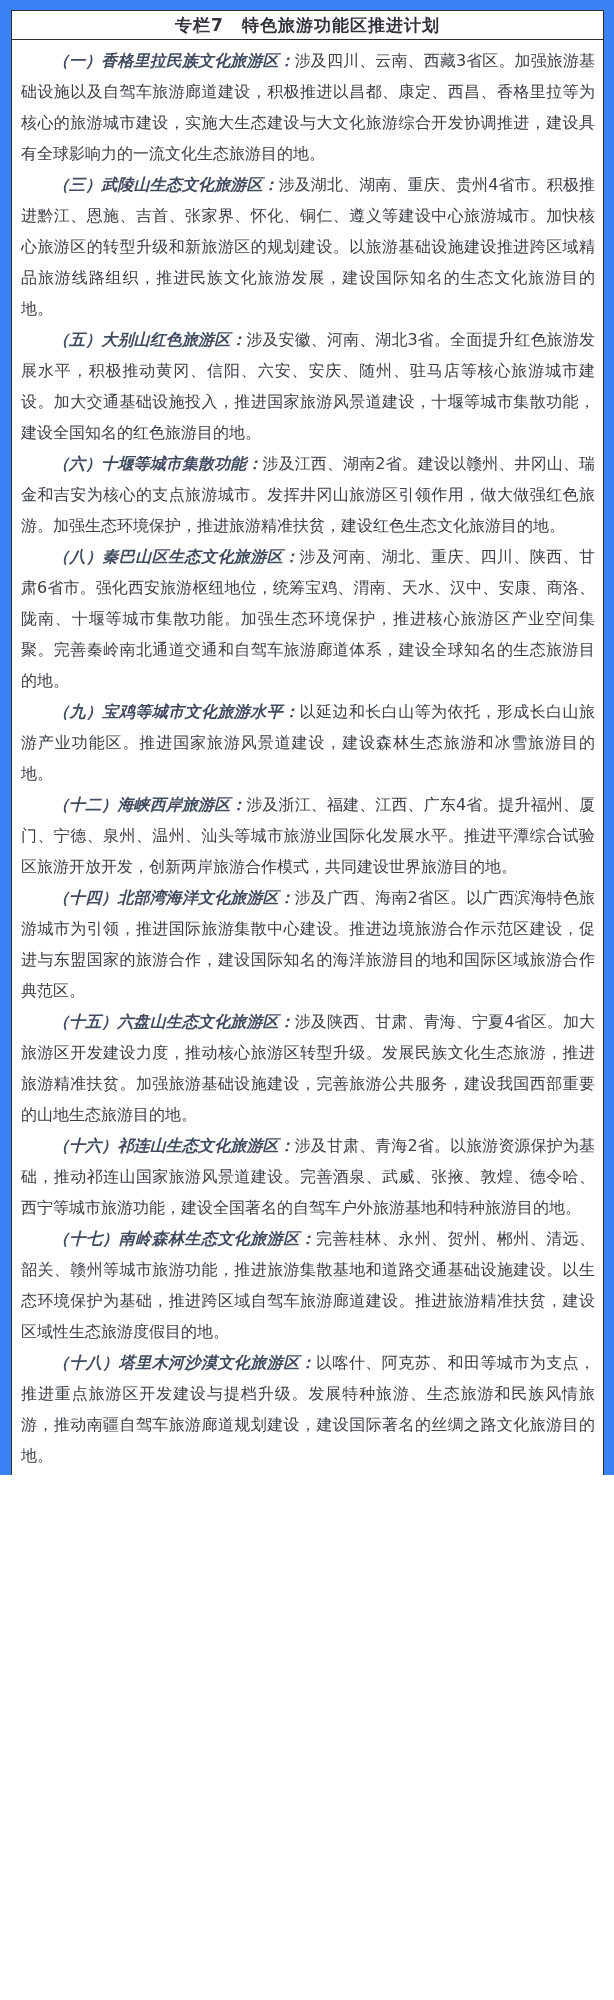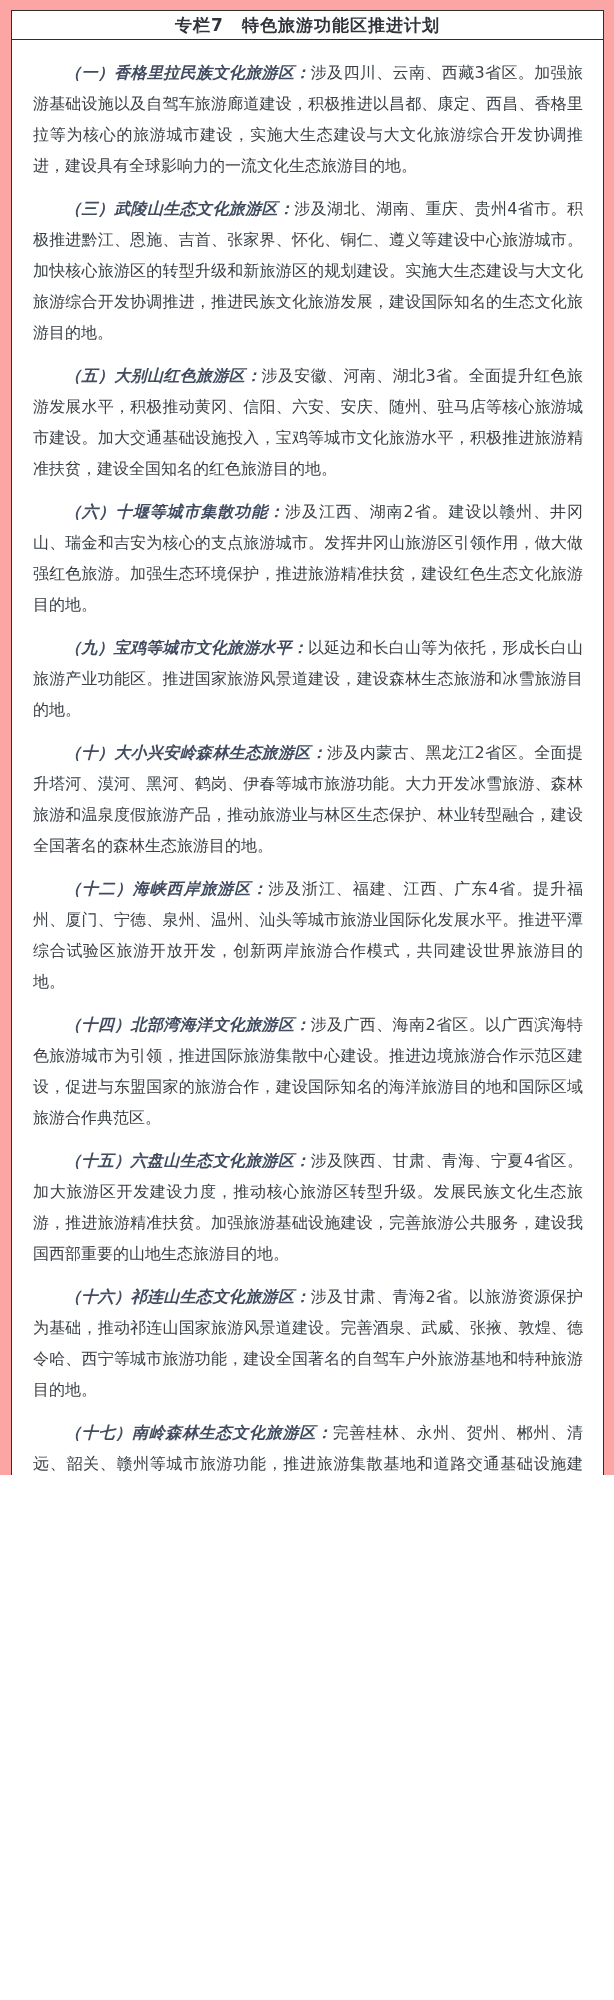--- a/index.html
+++ b/index.html
@@ -1,18 +1,18 @@
 <!DOCTYPE html>
 <html lang="zh"><head>
 <meta charset="utf-8">
 <style>
   html,body{margin:0;padding:0;background:#ffffff;}
   .page{
     width:614px;height:1475px;box-sizing:border-box;
-    background:#fca5a5;
+    background:#3b82f6;
     font-family:"DejaVu Sans","Liberation Sans",sans-serif;
     overflow:hidden;
   }
   .panel{
     margin:10px 10px 0 11px;
     border:1px solid #2e2e2e;
     background:#ffffff;
   }
   .panel-title{
     border-bottom:1px solid #2e2e2e;
@@ -25,44 +25,44 @@
     letter-spacing:1px;
   }
   .panel-body{
     padding:5px 8px 8px 9px;
     font-size:16px;
     line-height:31px;
     color:#3b4045;
     text-align:justify;
   }
   .panel-body p.para{
-    margin:12px;
+    margin:0;
     text-indent:2em;
   }
   .lead{
     font-family:"DejaVu Serif","Liberation Serif",serif;
     font-style:italic;
     font-weight:bold;
     color:#424c60;
   }
 </style>
 </head>
 <body>
 
 <div class="page">
   <div class="panel">
     <div class="panel-title">专栏7　特色旅游功能区推进计划</div>
     <div class="panel-body">
 
     <p class="para"><span class="lead">（一）香格里拉民族文化旅游区：</span><span>涉及四川、云南、西藏3省区。加强旅游基础设施以及自驾车旅游廊道建设，积极推进以昌都、康定、西昌、香格里拉等为核心的旅游城市建设，实施大生态建设与大文化旅游综合开发协调推进，建设具有全球影响力的一流文化生态旅游目的地。</span></p>
-        <p class="para"><span class="lead">（三）武陵山生态文化旅游区：</span><span>涉及湖北、湖南、重庆、贵州4省市。积极推进黔江、恩施、吉首、张家界、怀化、铜仁、遵义等建设中心旅游城市。加快核心旅游区的转型升级和新旅游区的规划建设。实施大生态建设与大文化旅游综合开发协调推进，推进民族文化旅游发展，建设国际知名的生态文化旅游目的地。</span></p>
-        <p class="para"><span class="lead">（五）大别山红色旅游区：</span><span>涉及安徽、河南、湖北3省。全面提升红色旅游发展水平，积极推动黄冈、信阳、六安、安庆、随州、驻马店等核心旅游城市建设。加大交通基础设施投入，宝鸡等城市文化旅游水平，积极推进旅游精准扶贫，建设全国知名的红色旅游目的地。</span></p>
+        <p class="para"><span class="lead">（三）武陵山生态文化旅游区：</span><span>涉及湖北、湖南、重庆、贵州4省市。积极推进黔江、恩施、吉首、张家界、怀化、铜仁、遵义等建设中心旅游城市。加快核心旅游区的转型升级和新旅游区的规划建设。以旅游基础设施建设推进跨区域精品旅游线路组织，推进民族文化旅游发展，建设国际知名的生态文化旅游目的地。</span></p>
+        <p class="para"><span class="lead">（五）大别山红色旅游区：</span><span>涉及安徽、河南、湖北3省。全面提升红色旅游发展水平，积极推动黄冈、信阳、六安、安庆、随州、驻马店等核心旅游城市建设。加大交通基础设施投入，推进国家旅游风景道建设，十堰等城市集散功能，建设全国知名的红色旅游目的地。</span></p>
         <p class="para"><span class="lead">（六）十堰等城市集散功能：</span><span>涉及江西、湖南2省。建设以赣州、井冈山、瑞金和吉安为核心的支点旅游城市。发挥井冈山旅游区引领作用，做大做强红色旅游。加强生态环境保护，推进旅游精准扶贫，建设红色生态文化旅游目的地。</span></p>
+        <p class="para"><span class="lead">（八）秦巴山区生态文化旅游区：</span><span>涉及河南、湖北、重庆、四川、陕西、甘肃6省市。强化西安旅游枢纽地位，统筹宝鸡、渭南、天水、汉中、安康、商洛、陇南、十堰等城市集散功能。加强生态环境保护，推进核心旅游区产业空间集聚。完善秦岭南北通道交通和自驾车旅游廊道体系，建设全球知名的生态旅游目的地。</span></p>
         <p class="para"><span class="lead">（九）宝鸡等城市文化旅游水平：</span><span>以延边和长白山等为依托，形成长白山旅游产业功能区。推进国家旅游风景道建设，建设森林生态旅游和冰雪旅游目的地。</span></p>
-        <p class="para"><span class="lead">（十）大小兴安岭森林生态旅游区：</span><span>涉及内蒙古、黑龙江2省区。全面提升塔河、漠河、黑河、鹤岗、伊春等城市旅游功能。大力开发冰雪旅游、森林旅游和温泉度假旅游产品，推动旅游业与林区生态保护、林业转型融合，建设全国著名的森林生态旅游目的地。</span></p>
         <p class="para"><span class="lead">（十二）海峡西岸旅游区：</span><span>涉及浙江、福建、江西、广东4省。提升福州、厦门、宁德、泉州、温州、汕头等城市旅游业国际化发展水平。推进平潭综合试验区旅游开放开发，创新两岸旅游合作模式，共同建设世界旅游目的地。</span></p>
         <p class="para"><span class="lead">（十四）北部湾海洋文化旅游区：</span><span>涉及广西、海南2省区。以广西滨海特色旅游城市为引领，推进国际旅游集散中心建设。推进边境旅游合作示范区建设，促进与东盟国家的旅游合作，建设国际知名的海洋旅游目的地和国际区域旅游合作典范区。</span></p>
         <p class="para"><span class="lead">（十五）六盘山生态文化旅游区：</span><span>涉及陕西、甘肃、青海、宁夏4省区。加大旅游区开发建设力度，推动核心旅游区转型升级。发展民族文化生态旅游，推进旅游精准扶贫。加强旅游基础设施建设，完善旅游公共服务，建设我国西部重要的山地生态旅游目的地。</span></p>
         <p class="para"><span class="lead">（十六）祁连山生态文化旅游区：</span><span>涉及甘肃、青海2省。以旅游资源保护为基础，推动祁连山国家旅游风景道建设。完善酒泉、武威、张掖、敦煌、德令哈、西宁等城市旅游功能，建设全国著名的自驾车户外旅游基地和特种旅游目的地。</span></p>
         <p class="para"><span class="lead">（十七）南岭森林生态文化旅游区：</span><span>完善桂林、永州、贺州、郴州、清远、韶关、赣州等城市旅游功能，推进旅游集散基地和道路交通基础设施建设。以生态环境保护为基础，推进跨区域自驾车旅游廊道建设。推进旅游精准扶贫，建设区域性生态旅游度假目的地。</span></p>
         <p class="para"><span class="lead">（十八）塔里木河沙漠文化旅游区：</span><span>以喀什、阿克苏、和田等城市为支点，推进重点旅游区开发建设与提档升级。发展特种旅游、生态旅游和民族风情旅游，推动南疆自驾车旅游廊道规划建设，建设国际著名的丝绸之路文化旅游目的地。</span></p>
       </div>
   </div>
 </div>
 

